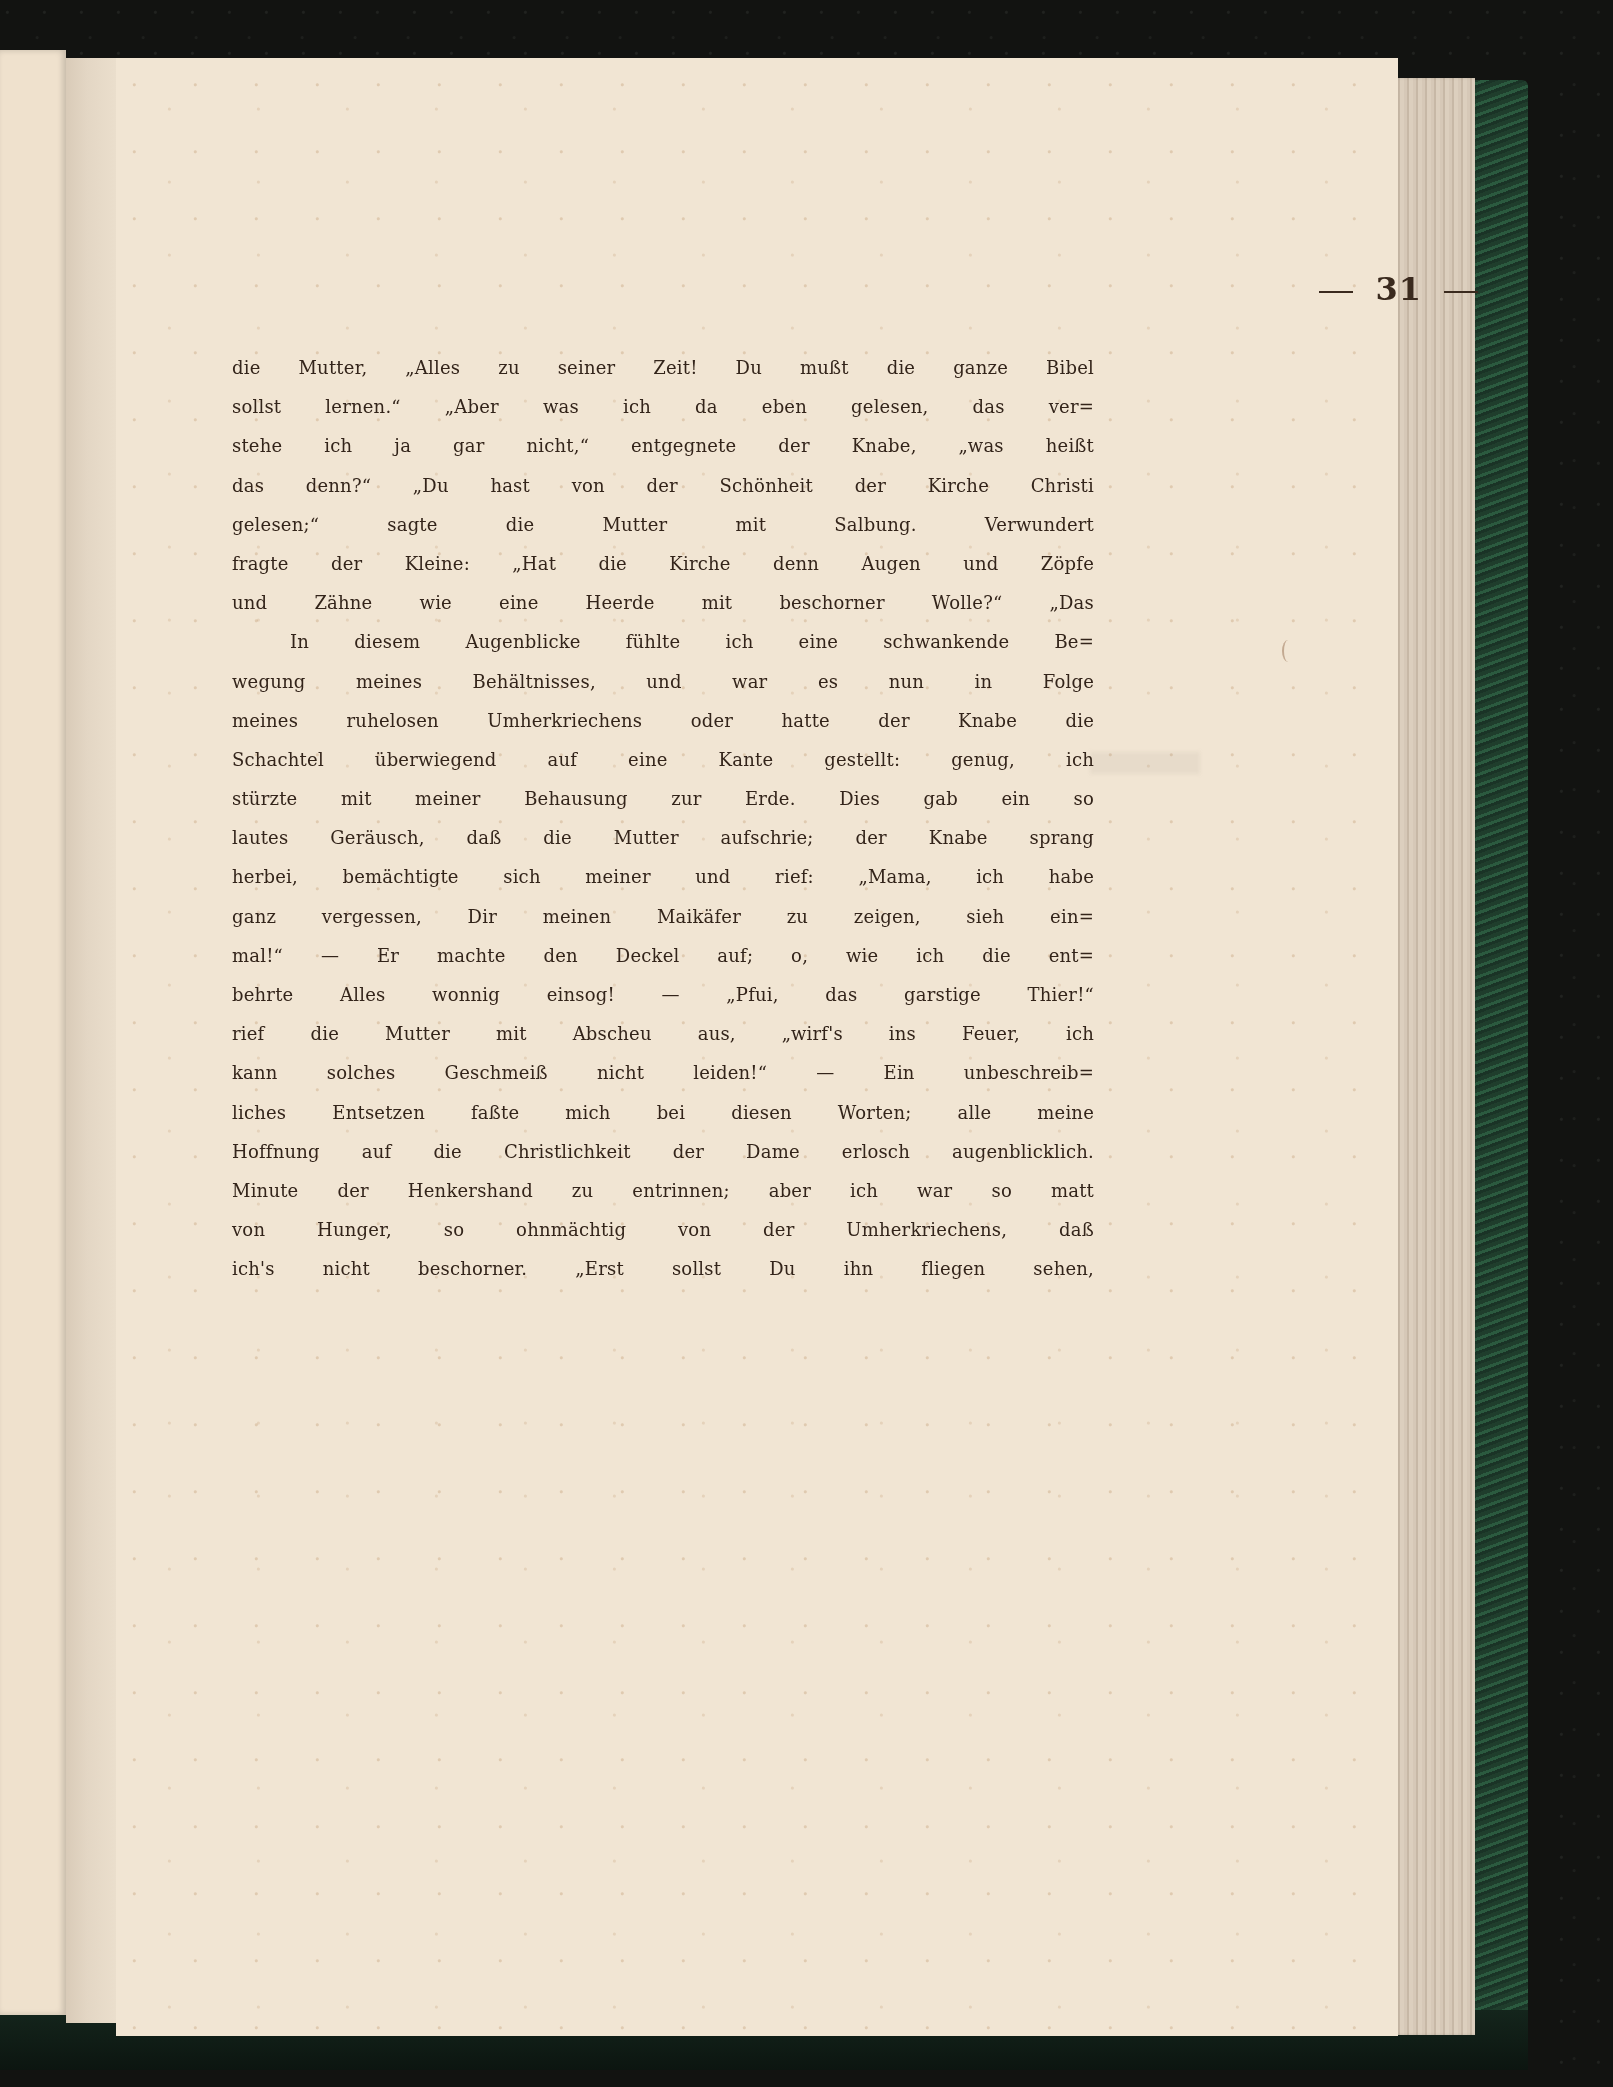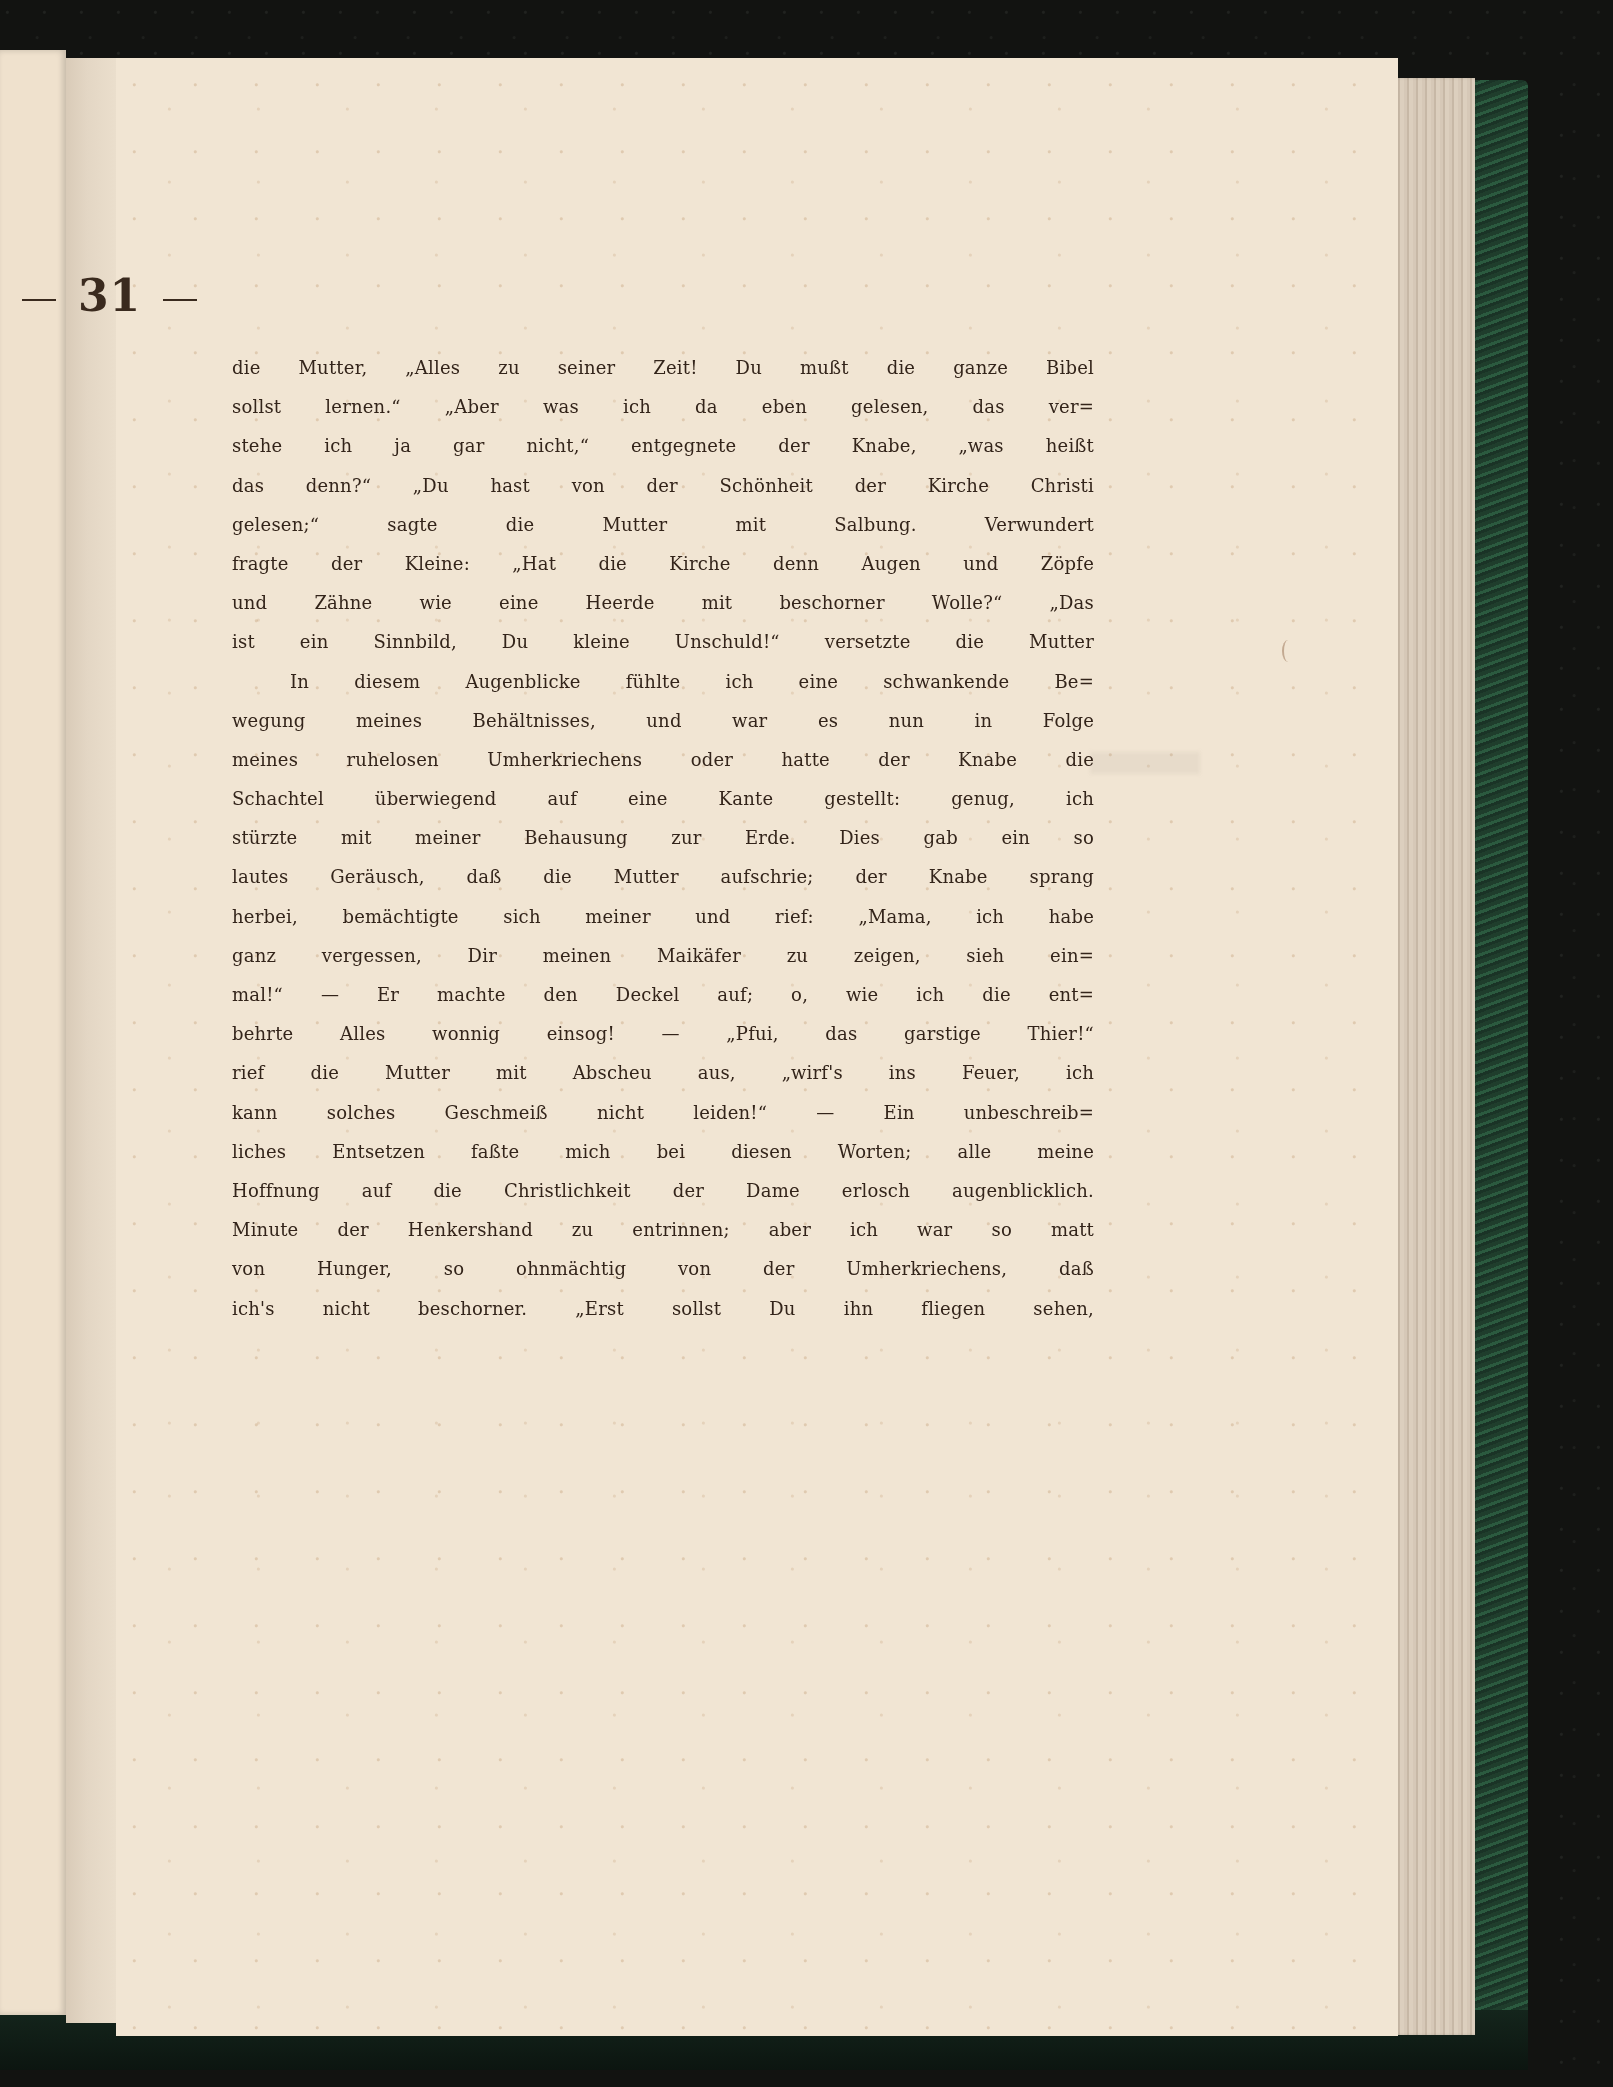--- a/index.html
+++ b/index.html
@@ -61,23 +61,23 @@
     background: #f1e5d3;
     background-image:
       radial-gradient(circle at 30% 40%, rgba(170,120,70,0.25) 0 1px, transparent 2px),
       radial-gradient(circle at 60% 70%, rgba(170,120,70,0.18) 0 1px, transparent 2px);
     background-size: 61px 67px, 89px 73px;
   }
   .page-number {
     position: absolute;
     left: 0; top: 270px;
     width: 1500px;
-    text-align: left;
+    text-align: right;
     font-family: "DejaVu Serif", serif;
-    font-size: 44px;
+    font-size: 32px;
     color: #3a2a1e;
     letter-spacing: 1px;
   }
   .page-number .dash {
     display: inline-block;
     width: 34px; height: 2px;
     background: #3a2a1e;
     vertical-align: middle;
     margin: 0 22px;
   }
@@ -141,21 +141,20 @@
 
 <div class="text-block" id="text-block">
 
   <div class="line">die Mutter, „Alles zu seiner Zeit! Du mußt die ganze Bibel</div>
   <div class="line">sollst lernen.“ „Aber was ich da eben gelesen, das ver=</div>
   <div class="line">stehe ich ja gar nicht,“ entgegnete der Knabe, „was heißt</div>
   <div class="line">das denn?“ „Du hast von der Schönheit der Kirche Christi</div>
   <div class="line">gelesen;“ sagte die Mutter mit Salbung. Verwundert</div>
   <div class="line">fragte der Kleine: „Hat die Kirche denn Augen und Zöpfe</div>
   <div class="line">und Zähne wie eine Heerde mit beschorner Wolle?“ „Das</div>
-  <div class="line">ist ein Sinnbild, Du kleine Unschuld!“ versetzte die Mutter</div>
 
   <div class="line indent">In diesem Augenblicke fühlte ich eine schwankende Be=</div>
   <div class="line">wegung meines Behältnisses, und war es nun in Folge</div>
   <div class="line">meines ruhelosen Umherkriechens oder hatte der Knabe die</div>
   <div class="line">Schachtel überwiegend auf eine Kante gestellt: genug, ich</div>
   <div class="line">stürzte mit meiner Behausung zur Erde. Dies gab ein so</div>
   <div class="line">lautes Geräusch, daß die Mutter aufschrie; der Knabe sprang</div>
   <div class="line">herbei, bemächtigte sich meiner und rief: „Mama, ich habe</div>
   <div class="line">ganz vergessen, Dir meinen Maikäfer zu zeigen, sieh ein=</div>
   <div class="line">mal!“ — Er machte den Deckel auf; o, wie ich die ent=</div>

